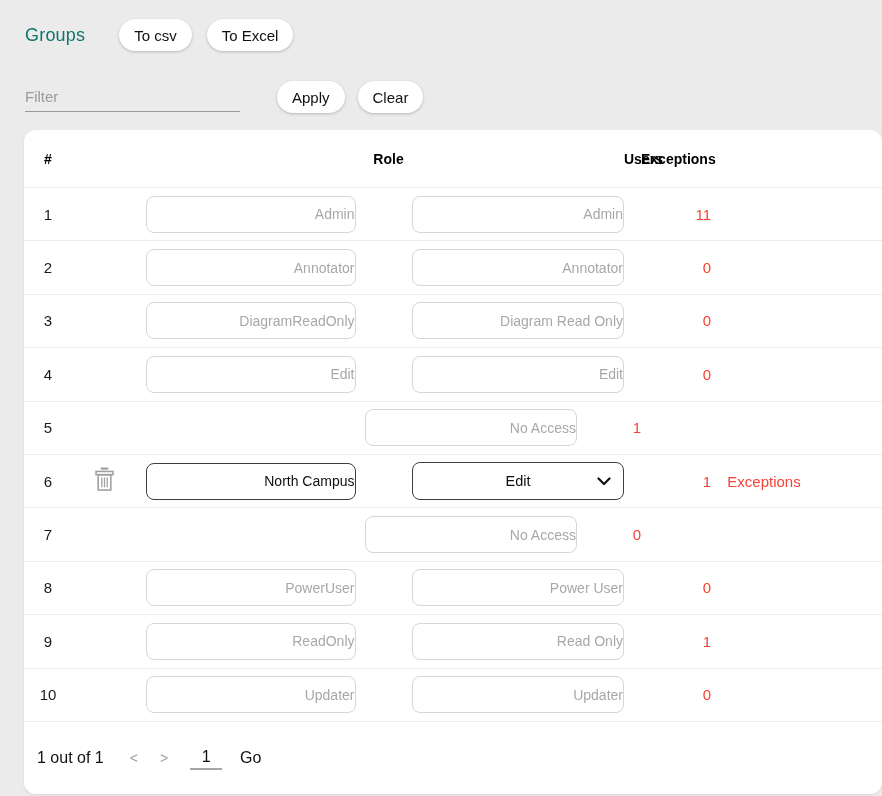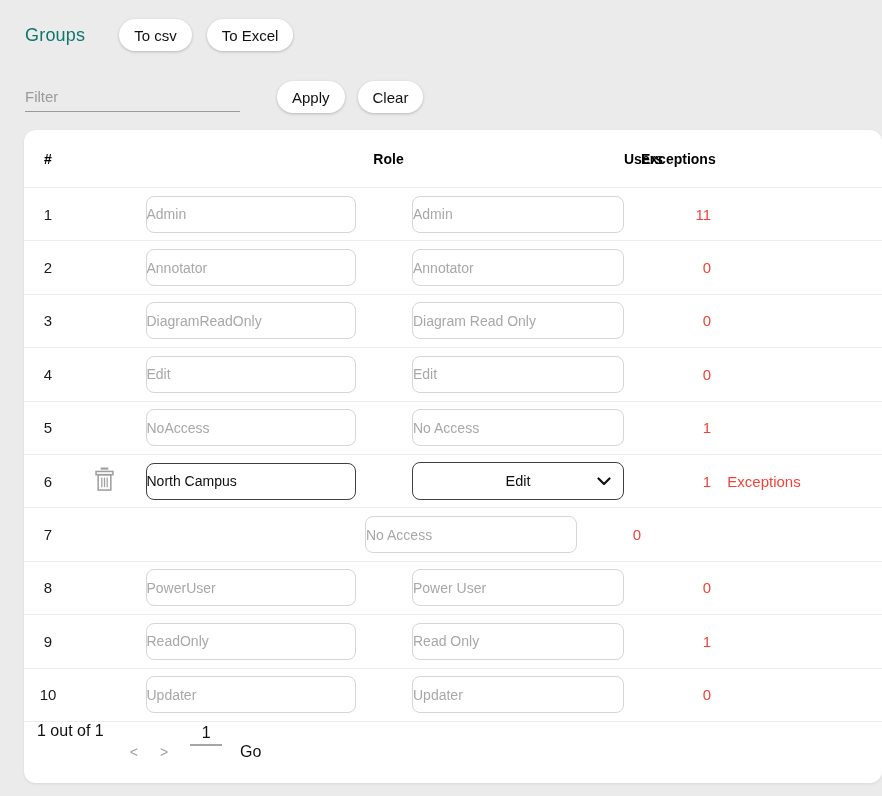--- a/index.html
+++ b/index.html
@@ -31,39 +31,39 @@
     grid-template-columns:48px 64px 229px 47px 212px 17px 70px 106px 1fr;
     align-items:center; }
   .thead { height:57px; font-weight:bold; font-size:14px; color:#000; }
   .c-center { text-align:center; }
   .sort-arrow { font-size:9px; margin-left:6px; vertical-align:2px; color:#111; }
 
   .trow { height:53.4px; border-top:1px solid #ececec; }
   .rownum { text-align:center; font-size:15px; color:#1a1a1a; }
   .cell-input { width:210px; height:37px; margin:0 auto; display:block;
     border:1px solid #d6d6d6; border-radius:8px; background:#fff;
-    text-align:left; font-size:14px; color:#a8a8a8; font-family:inherit; }
+    text-align:right; font-size:14px; color:#a8a8a8; font-family:inherit; }
   .role-cell .cell-input { width:212px; }
   .trow.active .cell-input { border-color:#3f3f3f; color:#0f0f0f; }
   .users { text-align:right; font-size:15px; color:#f44336; }
   .exceptions-link { text-align:center; font-size:15px; color:#f44336; cursor:pointer; }
 
   .trash-btn { width:30px; height:30px; margin:0 auto; display:flex;
     align-items:center; justify-content:center; background:none; border:none; cursor:pointer; }
 
   
   .select { position:relative; width:212px; height:38px; margin:0 auto;
     border:1px solid #3f3f3f; border-radius:8px; background:#fff;
     display:flex; align-items:center; justify-content:center; cursor:pointer; }
   .select .sel-text { font-size:14.5px; color:#0f0f0f; }
   .select .chev { position:absolute; right:12px; top:50%; transform:translateY(-50%); }
 
   
-  .pagination { height:62px; border-top:1px solid #ececec; display:flex;
-    padding-left:13px; font-size:16px; }
+  .pagination { height:73px; border-top:1px solid #ececec; display:flex;
+    align-items:center; padding-left:13px; font-size:16px; }
   .page-summary { color:#111; }
   .pg-arrow { color:#9e9e9e; font-size:14px; background:none; border:none;
     cursor:pointer; font-family:inherit; }
   .pg-prev { margin-left:26px; }
   .pg-next { margin-left:22px; }
   .page-input { width:32px; margin-left:22px; border:none;
     border-bottom:2px solid #a6a6a6; text-align:center; font-size:16px;
     color:#111; font-family:inherit; outline:none; height:24px; }
   .go-btn { margin-left:18px; background:none; border:none; font-size:16px;
     color:#111; cursor:pointer; font-family:inherit; }
@@ -157,23 +157,20 @@
         </div>
     <div></div>
     <div class="users">0</div>
     <div class="exceptions-link"></div>
     <div></div>
   </div>
 
   <div class="grid trow">
     <div class="rownum">5</div>
     <div class="trashcell"></div>
-    <div>
-      <input class="cell-input" disabled="" value="NoAccess" style="">
-    </div>
     <div></div>
     <div class="role-cell">
           <input class="cell-input" disabled="" value="No Access" style="">
         </div>
     <div></div>
     <div class="users">1</div>
     <div class="exceptions-link"></div>
     <div></div>
   </div>
 

